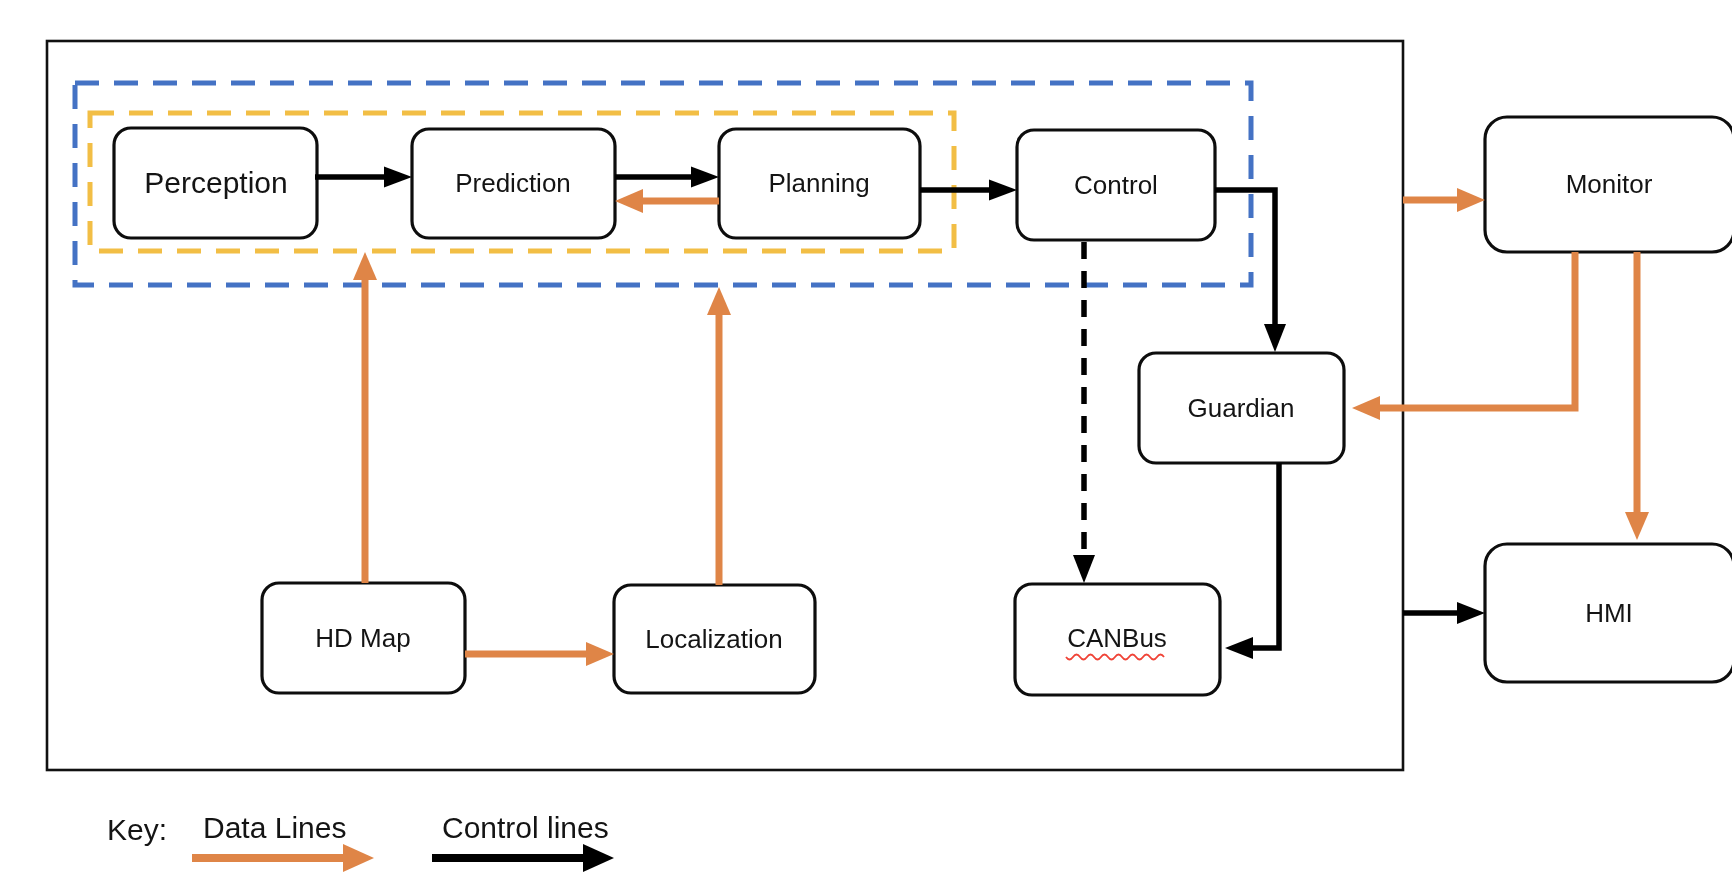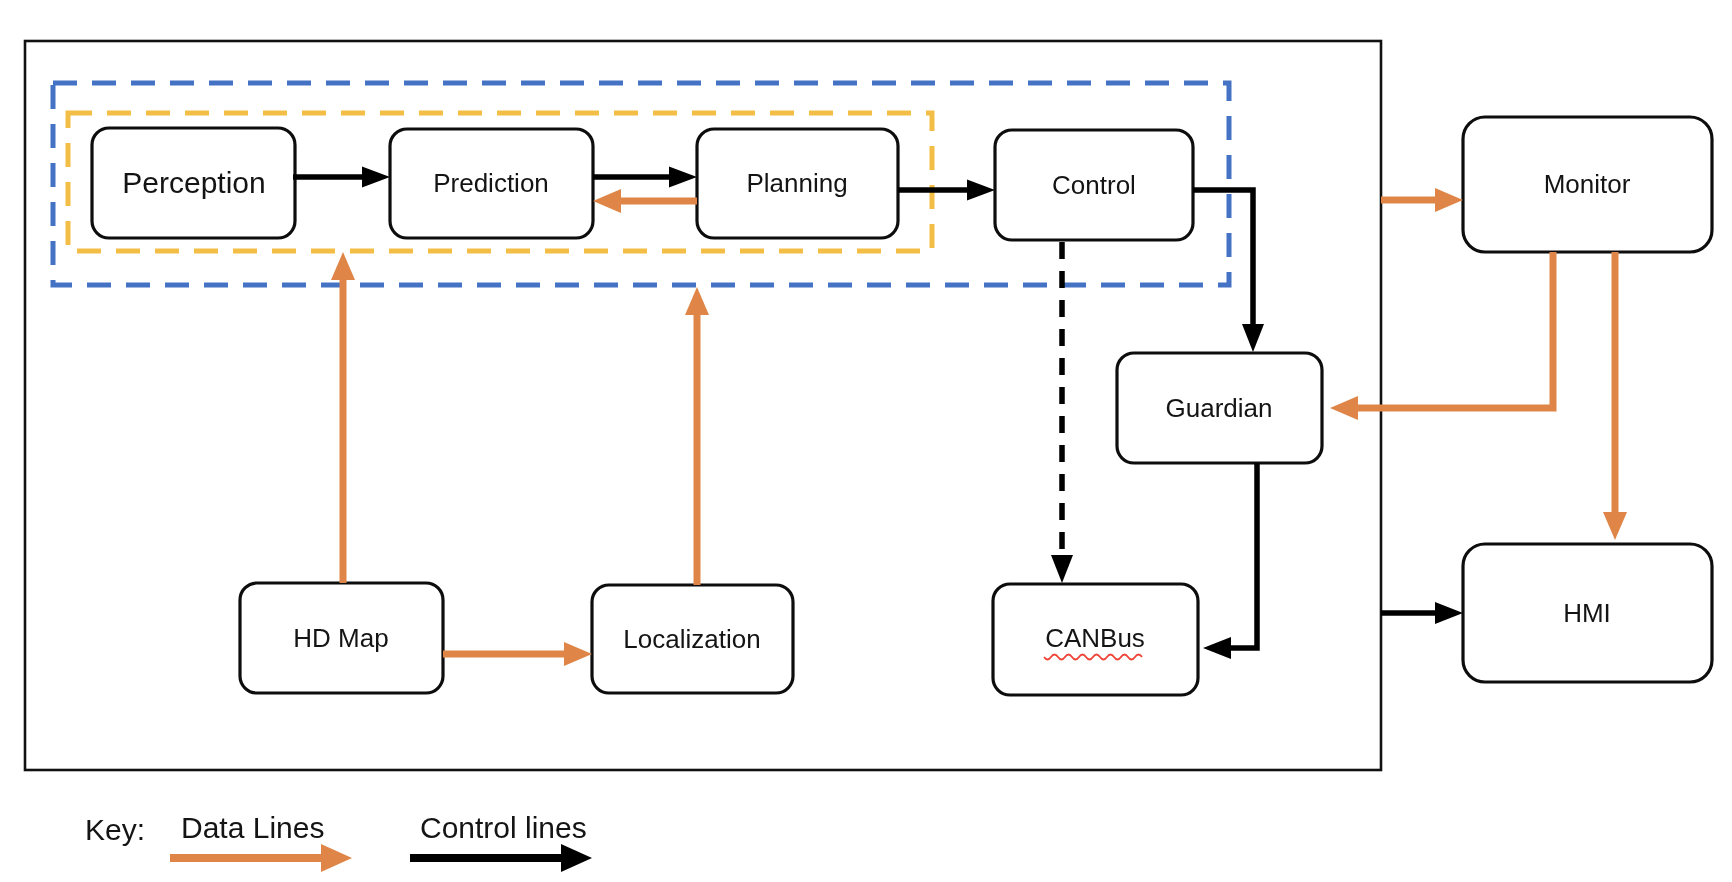--- a/index.html
+++ b/index.html
@@ -6,20 +6,21 @@
     margin: 0;
     padding: 0;
     background: #ffffff;
   }
   .stage {
     position: relative;
     width: 1428px;
     height: 882px;
     background: #ffffff;
     font-family: "Liberation Sans", sans-serif;
+    padding-left: 22px;
   }
   svg { display: block; }
   .node-rect {
     fill: #ffffff;
     stroke: #0d0d0d;
     stroke-width: 3.2;
   }
   .node-label {
     fill: #141414;
     font-family: "Liberation Sans", sans-serif;

